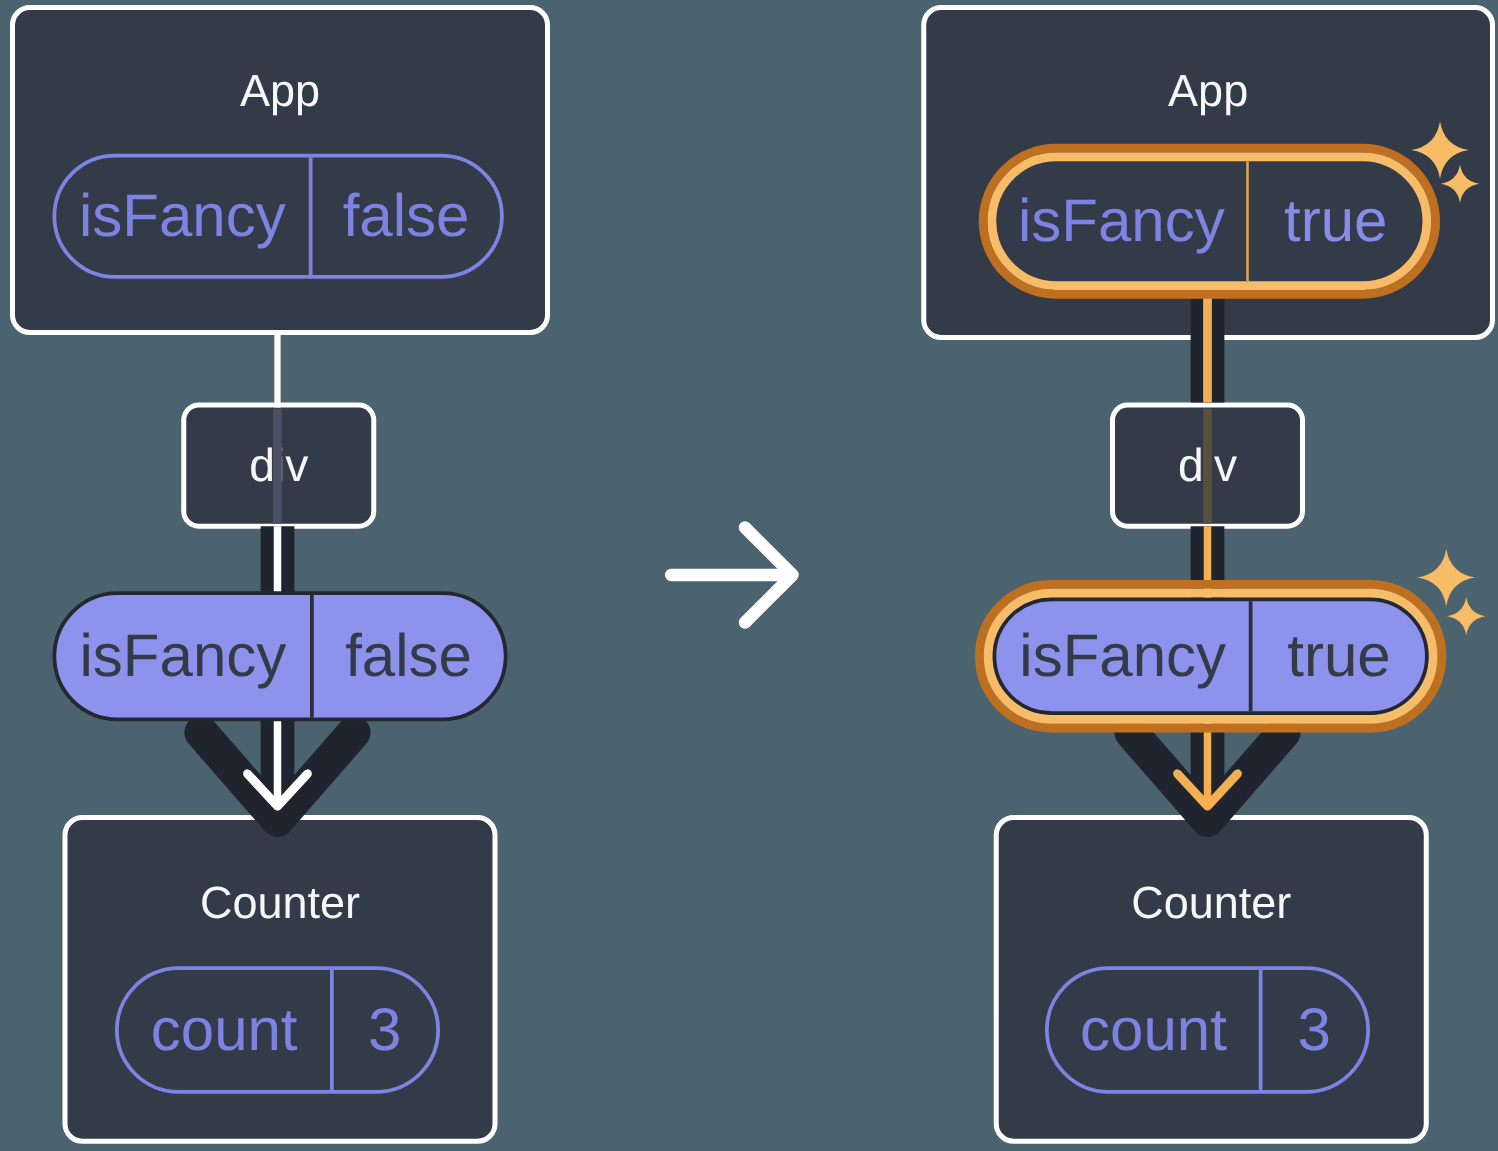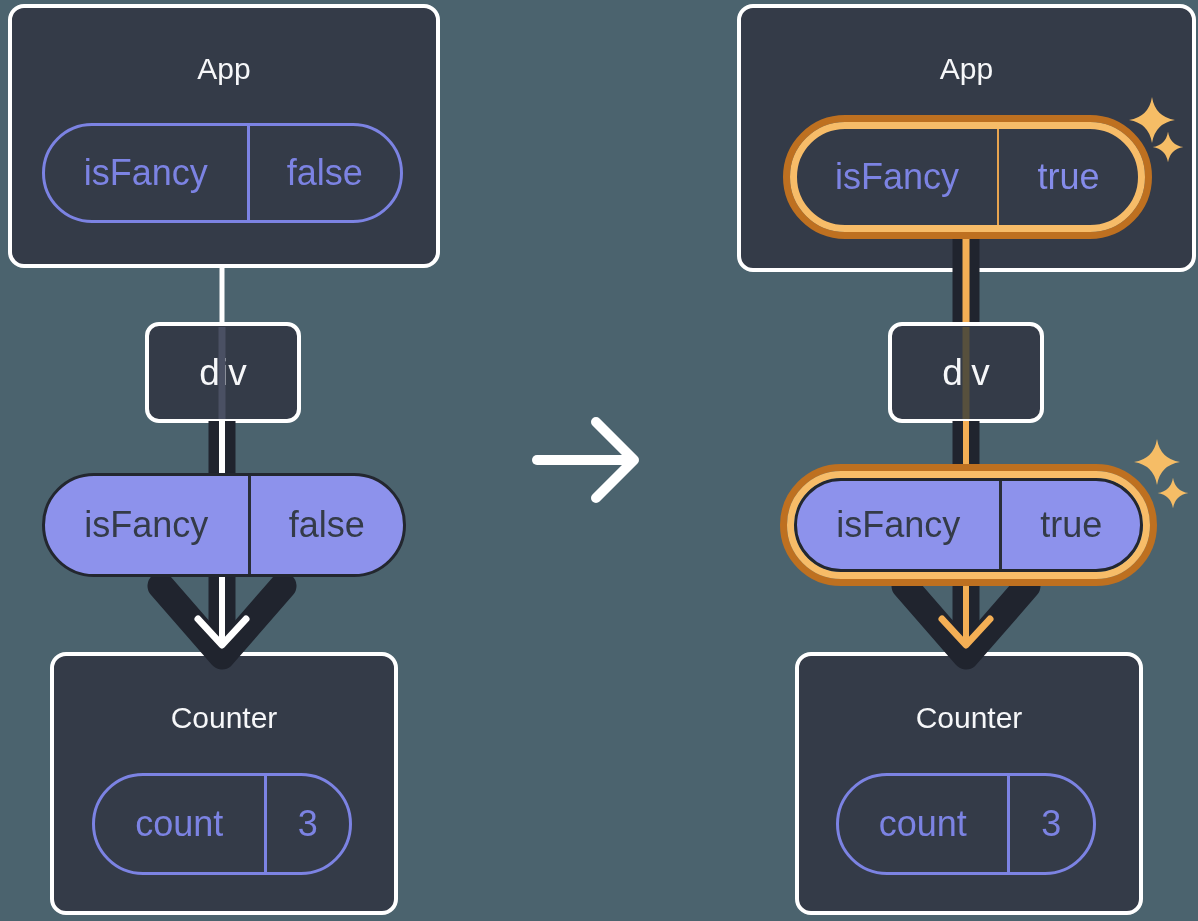--- a/index.html
+++ b/index.html
@@ -6,36 +6,36 @@
   #stage{
     position:relative;width:1198px;height:921px;background:#4B636E;
     overflow:hidden;font-family:"Liberation Sans",sans-serif;
   }
   .card{
     position:absolute;background:#343B48;border:4px solid #FFFFFF;
     border-radius:16px;box-sizing:border-box;z-index:1;
   }
   .card-title{
     position:absolute;left:0;width:100%;text-align:center;
-    color:#F6F7F9;font-size:30px;font-weight:400;z-index:3;
+    color:#F6F7F9;font-size:36px;font-weight:400;z-index:3;
   }
   .box-label{
     position:absolute;left:0;top:0;width:100%;height:100%;
     display:flex;align-items:center;justify-content:center;
     color:#F6F7F9;font-size:37px;z-index:3;
   }
   .pill{
     position:absolute;box-sizing:border-box;display:flex;
     border-radius:70px;z-index:3;
   }
   .pill-outline{border:3px solid #7C83E3;color:#7C83E3;}
   .pill-filled{background:#8D92EC;border:3px solid #23272F;color:#343B48;}
   .pill-cell{
     display:flex;align-items:center;justify-content:center;
-    font-size:36px;box-sizing:border-box;height:100%;
+    font-size:48px;box-sizing:border-box;height:100%;
   }
   .pill-outline .cell-right{border-left:3px solid #7C83E3;}
   .pill-filled .cell-right{border-left:3px solid #2A2E38;}
   .bold-val{font-weight:400;}
   .fancy{
     position:absolute;box-sizing:border-box;border:7px solid #BE7020;
     border-radius:70px;z-index:3;
   }
   .fancy-inner{
     box-sizing:border-box;border:7px solid #F7BC68;border-radius:62px;

